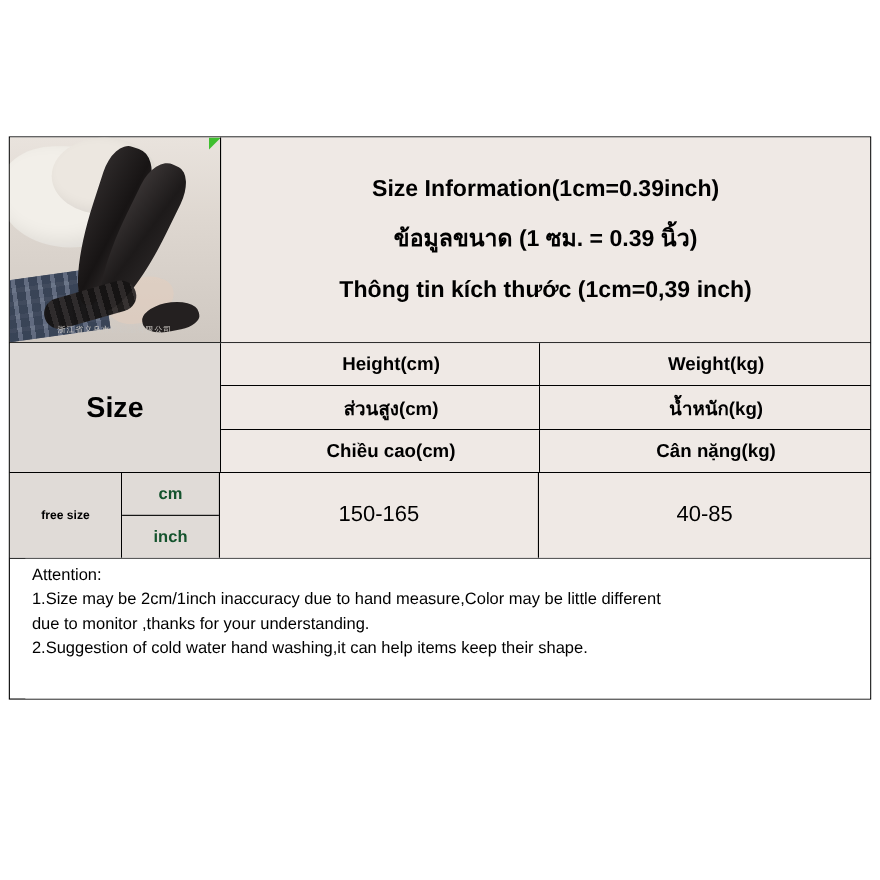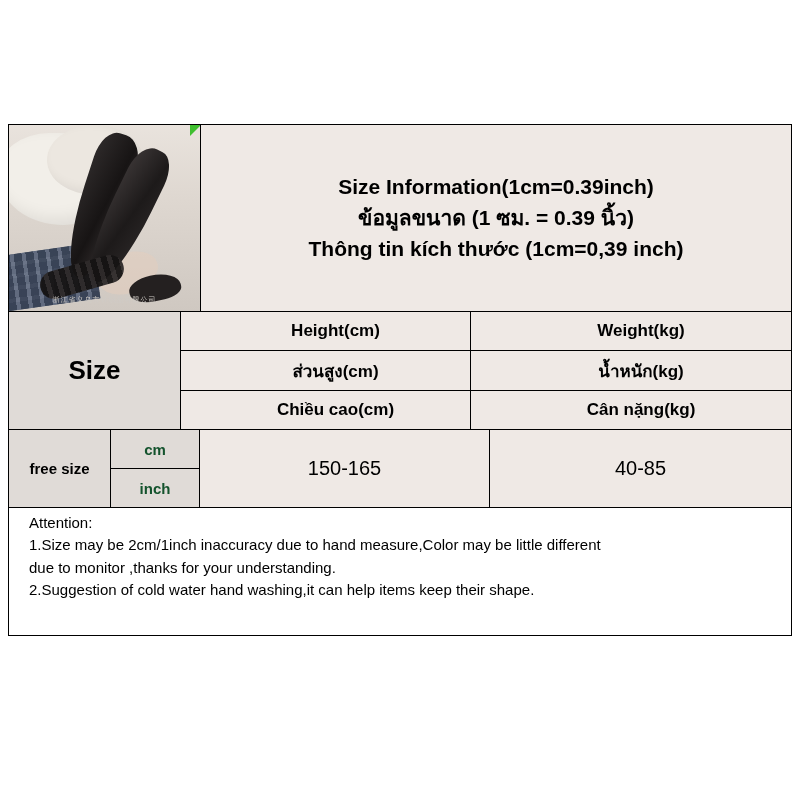--- a/index.html
+++ b/index.html
@@ -160,42 +160,42 @@
     transform: translateX(-11px);
   }
 
   .title-cell {
     flex: 1;
     background: #efe9e5;
     display: flex;
     flex-direction: column;
     align-items: center;
     justify-content: center;
-    gap: 5px;
+    gap: 20px;
     padding: 0 10px;
     box-sizing: border-box;
   }
   .title-line {
     font-size: 21px;
     font-weight: bold;
     color: #000000;
     text-align: center;
     line-height: 1.25;
     white-space: nowrap;
   }
 
   
   .header-band {
     display: flex;
     height: 118px;
     border-bottom: 1px solid #000000;
     box-sizing: border-box;
   }
   .size-cell {
-    width: 172px;
+    width: 192px;
     border-right: 1px solid #000000;
     box-sizing: border-box;
     background: #e0dbd7;
     display: flex;
     align-items: center;
     justify-content: center;
     font-size: 26px;
     font-weight: bold;
     color: #000000;
   }
@@ -233,21 +233,21 @@
     box-sizing: border-box;
   }
   .freesize-cell {
     width: 102px;
     border-right: 1px solid #000000;
     box-sizing: border-box;
     background: #e0dbd7;
     display: flex;
     align-items: center;
     justify-content: center;
-    font-size: 15px;
+    font-size: 11px;
     font-weight: bold;
     color: #000000;
   }
   .unit-col {
     width: 89px;
     border-right: 1px solid #000000;
     box-sizing: border-box;
     display: flex;
     flex-direction: column;
     background: #e0dbd7;

